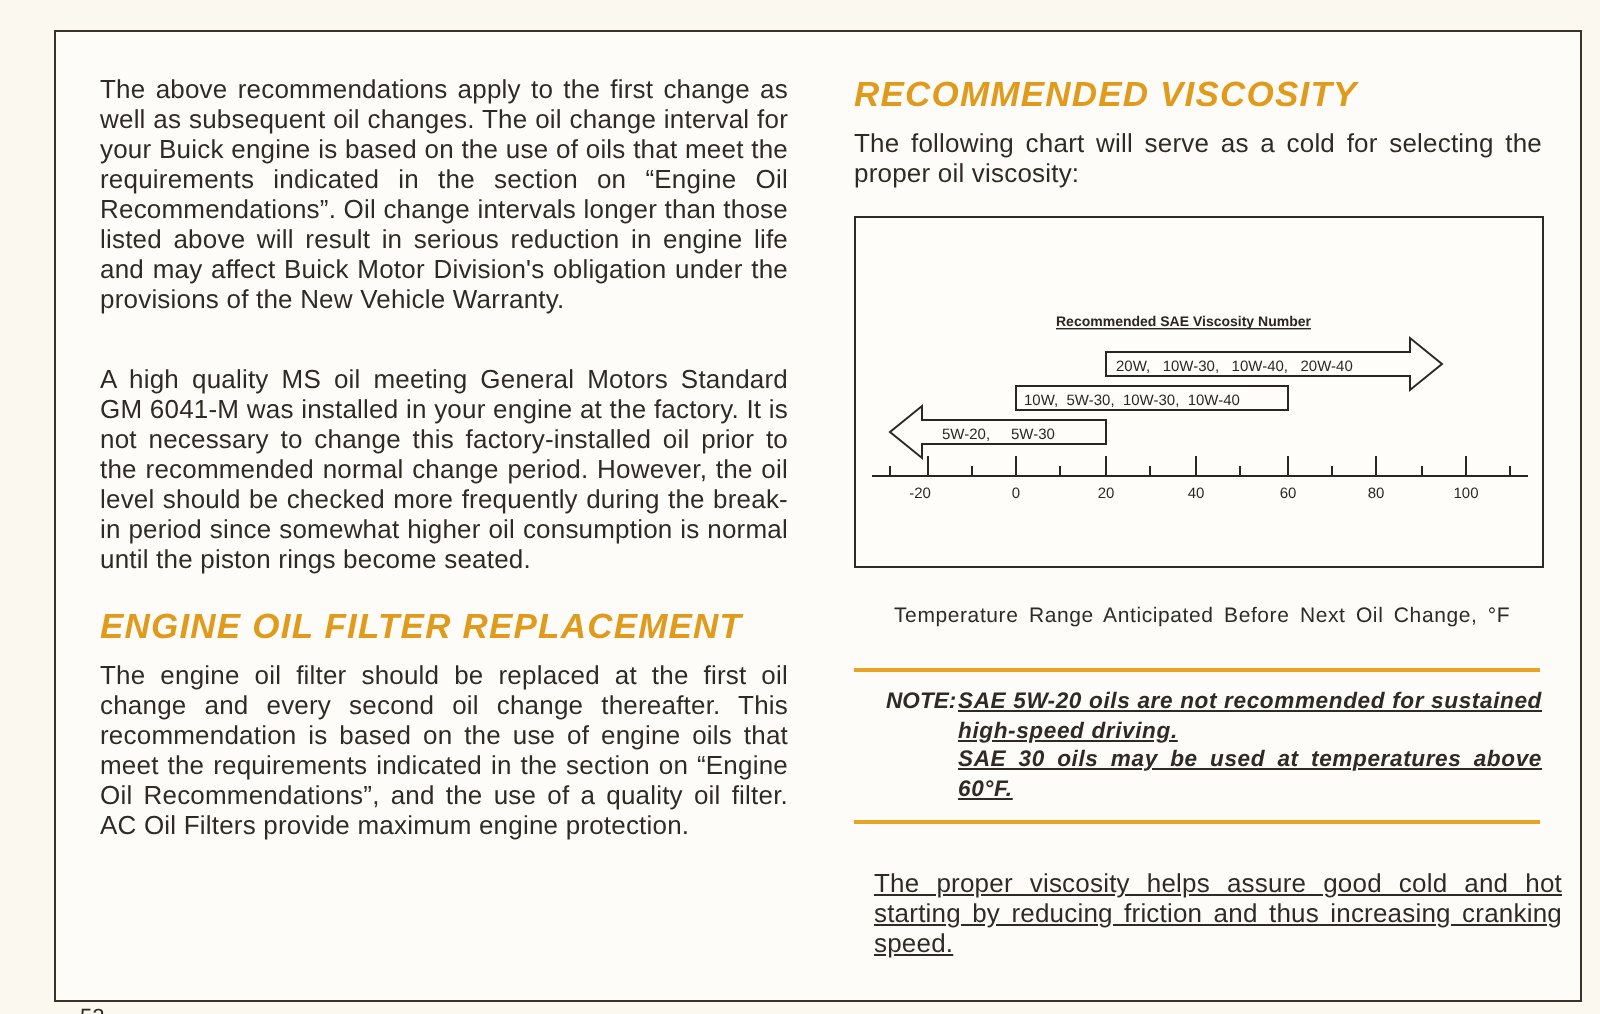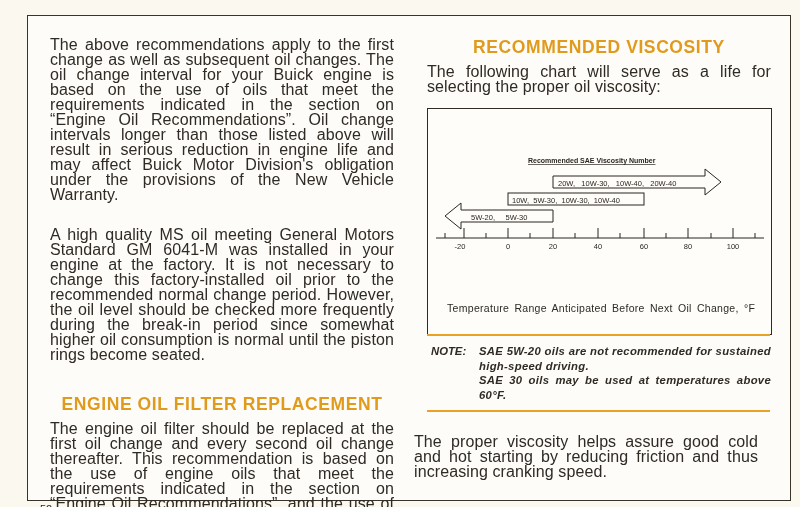--- a/index.html
+++ b/index.html
@@ -14,58 +14,58 @@
     position:absolute; left:27px; top:15px; width:764px; height:486px;
     border-left:1.5px solid #3a332a; border-top:1.5px solid #3a332a;
     border-right:1.5px solid #3a332a; border-bottom:1.5px solid #3a332a;
     box-sizing:border-box;
     background:#fdfcf8;
   }
   .col { position:absolute; }
   .left { left:50px; top:37px; width:344px; }
   .right { left:427px; top:37px; width:344px; }
   p.body {
-    margin:0; font-size:16px; line-height:15px; text-align:justify;
+    margin:0; font-size:13px; line-height:15px; text-align:justify;
     letter-spacing:0.1px; color:#2f2a24;
   }
   h2.section {
-    margin:0; color:#e09a1c; font-weight:bold;
-    font-size:17.5px; letter-spacing:0.6px;text-align:center;
+    margin:0; color:#e09a1c; font-style:italic; font-weight:bold;
+    font-size:17.5px; letter-spacing:0.6px;
   }
   .page-num { position:absolute; left:40px; top:503px; font-size:11px; color:#2f2a24; }
 
   .chart-box {
-    position:absolute; left:427px; top:108px; width:345px; height:227px;
+    position:absolute; left:427px; top:108px; width:345px; height:176px;
     border:1.2px solid #2f2a24; box-sizing:border-box; background:#fefdf9;
   }
   .chart-box svg { position:absolute; left:0; top:0; }
   .caption { position:absolute; left:427px; top:302px; font-size:10.5px; color:#2f2a24; letter-spacing:0.3px; word-spacing:2px;margin-left:20px; }
 
   .rule { position:absolute; left:427px; width:343px; height:2px; background:#e8a224; }
   .note { position:absolute; left:427px; top:344px; width:345px; font-size:11.3px; line-height:14.5px; font-weight:bold; font-style:italic; color:#2f2a24; }
-  .note .label { position:absolute; left:4px; top:0; }
-  .note .text { position:absolute; left:52px; top:0; width:292px; text-align:justify; letter-spacing:0.3px; }
+  .note .label { position:absolute; left:16px; top:0; }
+  .note .text { position:absolute; left:52px; top:0; width:292px; text-align:justify; letter-spacing:0.3px;text-decoration:underline; }
 </style>
 </head>
 <body>
 
 <div class="frame"></div>
 
 <div class="col left">
   <p class="body">The above recommendations apply to the first change as well as subsequent oil changes. The oil change interval for your Buick engine is based on the use of oils that meet the requirements indicated in the section on “Engine Oil Recommendations”. Oil change intervals longer than those listed above will result in serious reduction in engine life and may affect Buick Motor Division's obligation under the provisions of the New Vehicle Warranty.</p>
   <p class="body" style="margin-top:25px">A high quality MS oil meeting General Motors Standard GM 6041-M was installed in your engine at the factory. It is not necessary to change this factory-installed oil prior to the recommended normal change period. However, the oil level should be checked more frequently during the break-in period since somewhat higher oil consumption is normal until the piston rings become seated.</p>
-  <h2 class="section" style="margin-top:32px">ENGINE OIL FILTER REPLACEMENT</h2>
+  <h2 class="section" style="margin-top:16px">ENGINE OIL FILTER REPLACEMENT</h2>
   <p class="body" style="margin-top:6px">The engine oil filter should be replaced at the first oil change and every second oil change thereafter. This recommendation is based on the use of engine oils that meet the requirements indicated in the section on “Engine Oil Recommendations”, and the use of a quality oil filter. AC Oil Filters provide maximum engine protection.</p>
 </div>
 
 <div class="page-num">52</div>
 
 <div class="col right">
   <h2 class="section">RECOMMENDED VISCOSITY</h2>
-  <p class="body" style="margin-top:6px">The following chart will serve as a life for selecting the proper oil viscosity:</p>
+  <p class="body" style="margin-top:6px">The following chart will serve as a cold for selecting the proper oil viscosity:</p>
 </div>
 
 <div class="chart-box">
   <svg width="345" height="183" viewBox="0 0 345 183">
     <g font-family="Liberation Sans Narrow, Liberation Sans, sans-serif" fill="#2b2621">
       <text x="100" y="54" font-size="7" font-weight="bold" text-decoration="underline">Recommended SAE Viscosity Number</text>
 
       <path d="M125,67 L277,67 L277,60 L293,73 L277,86 L277,79 L125,79 Z" fill="#fefdf9" stroke="#2b2621" stroke-width="1"></path>
       <text x="130" y="76.5" font-size="7.5" xml:space="preserve">20W,   10W-30,   10W-40,   20W-40</text>
 
@@ -113,13 +113,13 @@
 <div class="note">
   <span class="label">NOTE:</span>
   <div class="text">
     <div>SAE 5W-20 oils are not recommended for sustained high-speed driving.</div>
     <div>SAE 30 oils may be used at temperatures above 60°F.</div>
   </div>
 </div>
 
 <div class="rule" style="top:410px"></div>
 
-<p class="body" style="position:absolute; left:414px; top:434px; width:344px;">The proper viscosity helps assure good cold and hot starting by reducing friction and thus increasing cranking speed.</p>
+<p class="body" style="position:absolute; left:437px; top:434px; width:344px;text-decoration:underline;">The proper viscosity helps assure good cold and hot starting by reducing friction and thus increasing cranking speed.</p>
 
 </body></html>

